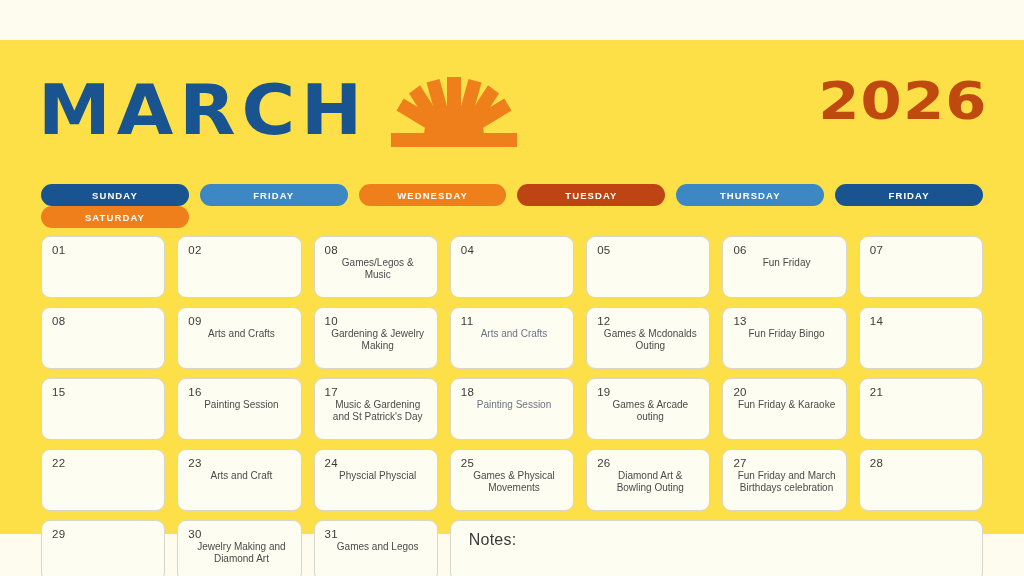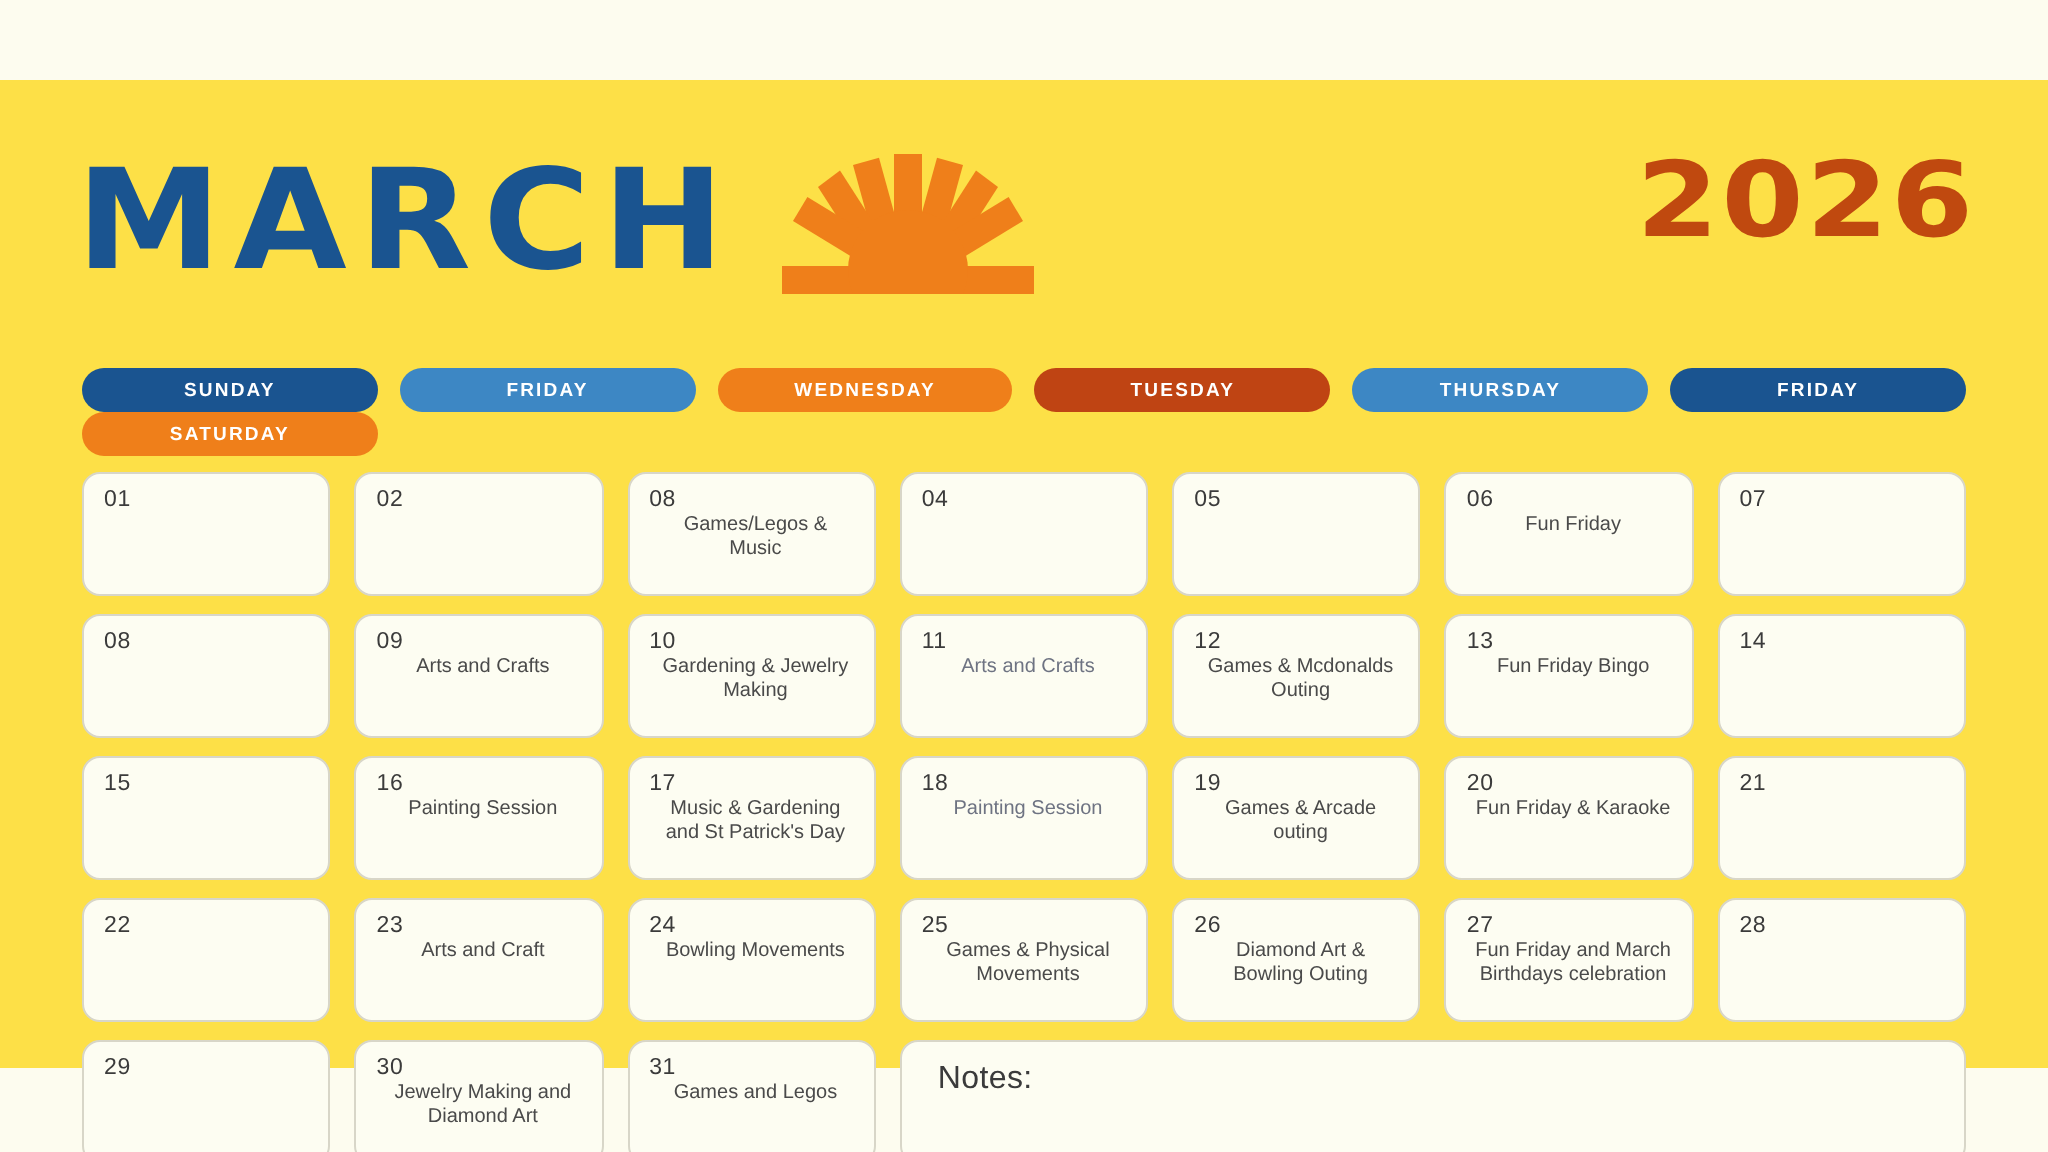--- a/index.html
+++ b/index.html
@@ -265,21 +265,21 @@
         <div class="week-row">
           <div class="day-cell">
             <span class="day-num">22</span>
           </div>
           <div class="day-cell">
             <span class="day-num">23</span>
             <span class="day-event">Arts and Craft</span>
           </div>
           <div class="day-cell">
             <span class="day-num">24</span>
-            <span class="day-event">Bowling Movements</span>
+            <span class="day-event">Physcial Physcial</span>
           </div>
           <div class="day-cell">
             <span class="day-num">25</span>
             <span class="day-event">Games &amp; Physical Movements</span>
           </div>
           <div class="day-cell">
             <span class="day-num">26</span>
             <span class="day-event">Diamond Art &amp; Bowling Outing</span>
           </div>
           <div class="day-cell">

